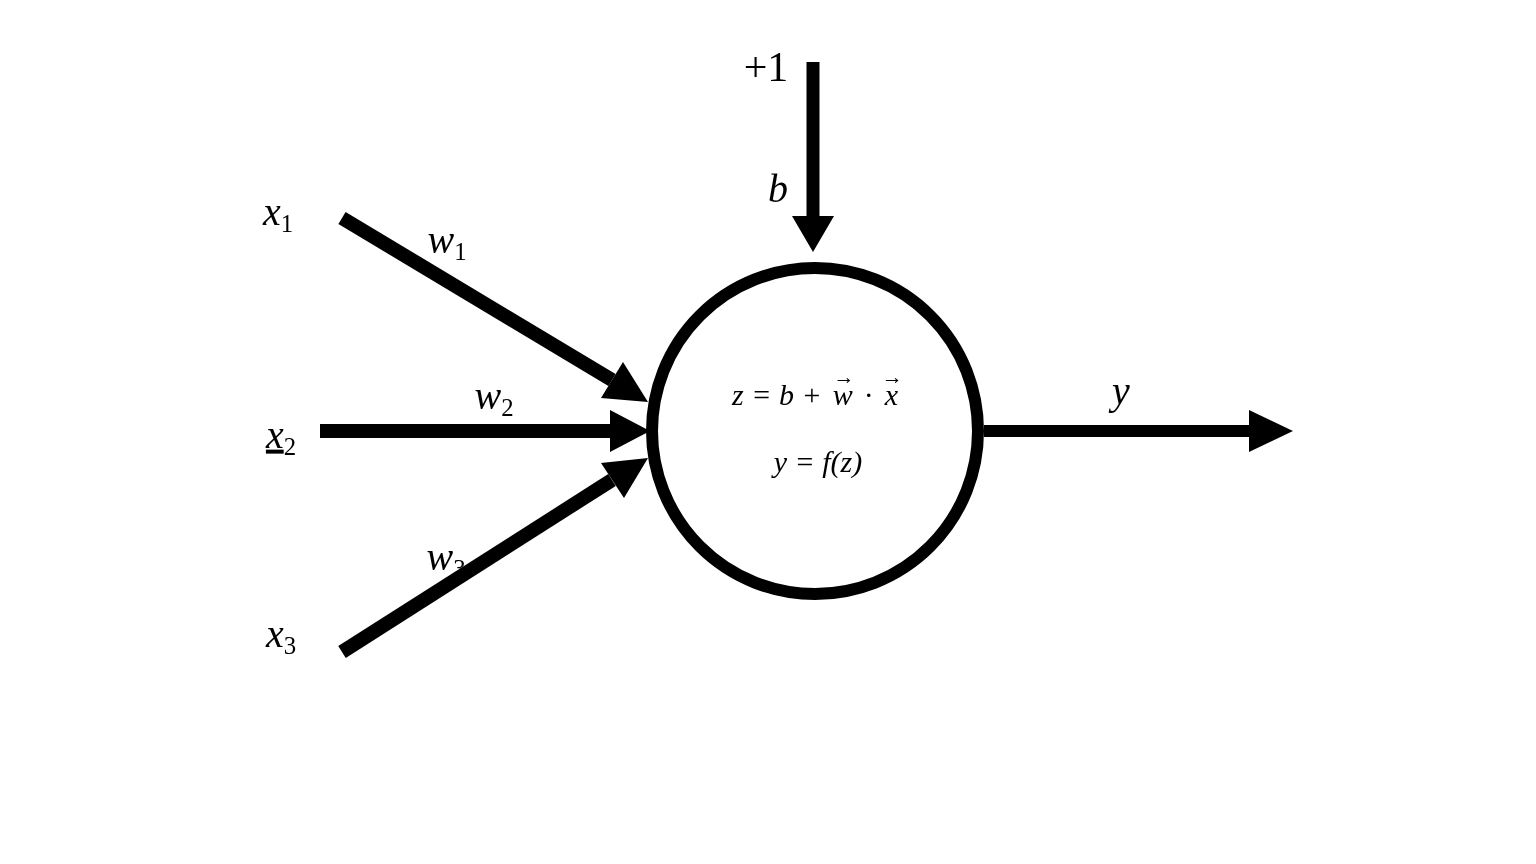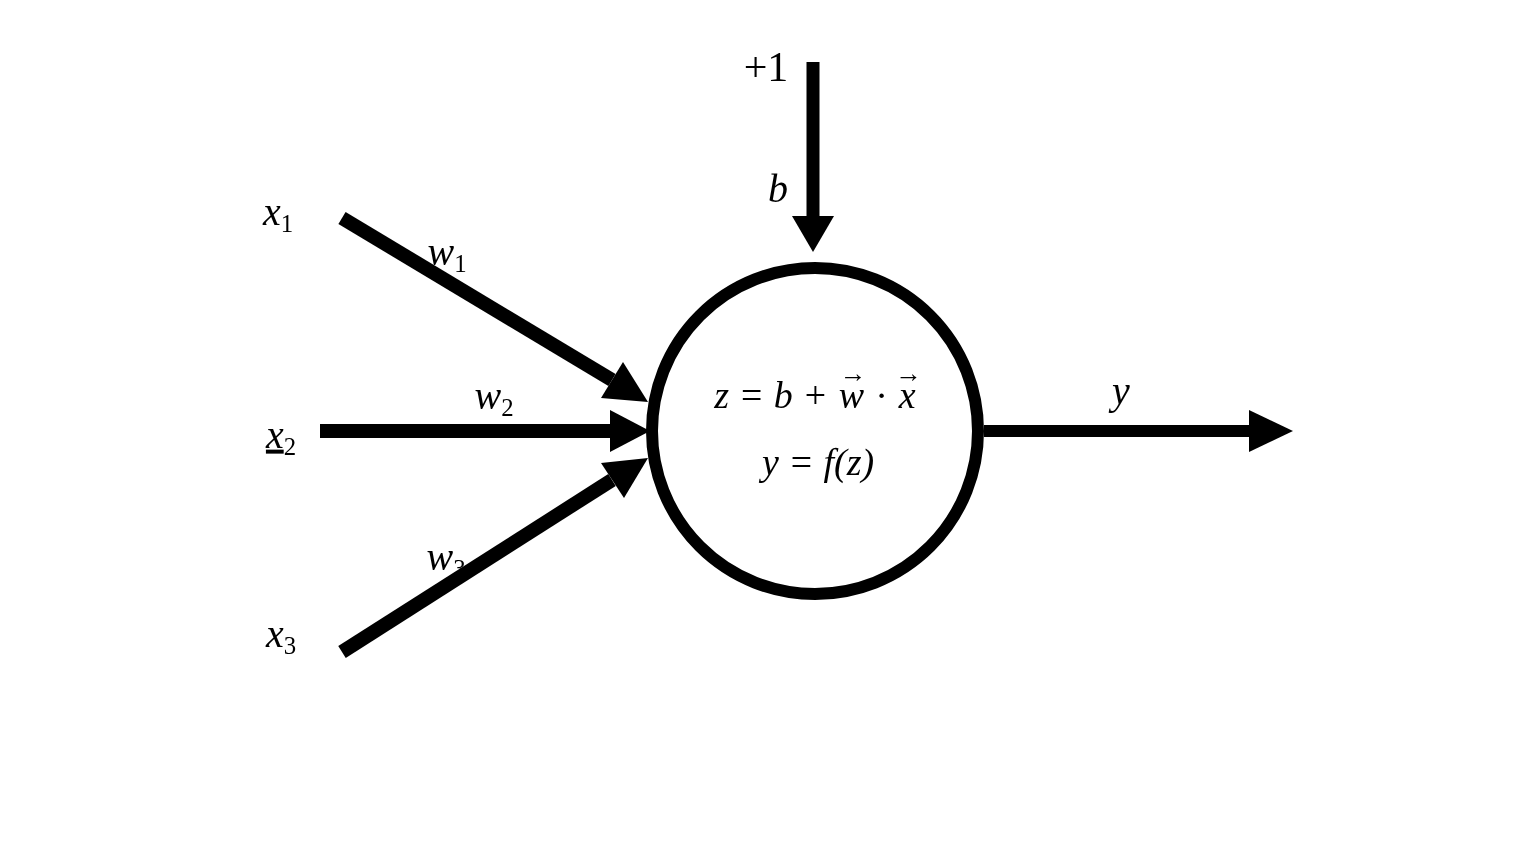--- a/index.html
+++ b/index.html
@@ -27,21 +27,21 @@
   .lbl .sub {
     font-size: 0.62em;
     font-style: normal;
     vertical-align: -0.28em;
   }
   .upright { font-style: normal; }
   .formula {
     position: absolute;
     transform: translate(-50%, -50%);
     white-space: nowrap;
-    font-size: 38px;
+    font-size: 30px;
     font-style: italic;
     line-height: 1;
   }
   .vec {
     position: relative;
     display: inline-block;
     margin-left: 11px;
     font-style: italic;
   }
   .vec-arrow {
@@ -74,21 +74,21 @@
     <line x1="813" y1="62" x2="813" y2="218" stroke="currentColor" stroke-width="13"></line>
     <polygon points="792,216 834,216 813,252" fill="currentColor"></polygon>
 
     <circle cx="815" cy="431" r="163" fill="#ffffff" stroke="currentColor" stroke-width="12"></circle>
 
     <line x1="984" y1="431" x2="1252" y2="431" stroke="currentColor" stroke-width="12"></line>
     <polygon points="1293,431 1249,410 1249,452" fill="currentColor"></polygon>
   </svg>
 
   <div class="lbl" style="left:278px; top:214px;"><span>x</span><span class="sub">1</span></div>
-  <div class="lbl" style="left:447px; top:254px;"><span>w</span><span class="sub">1</span></div>
+  <div class="lbl" style="left:447px; top:242px;"><span>w</span><span class="sub">1</span></div>
 
   <div class="lbl" style="left:281px; top:437px;text-decoration:underline;"><span>x</span><span class="sub">2</span></div>
   <div class="lbl" style="left:448px; top:398px;margin-left:46px;"><span>w</span><span class="sub">2</span></div>
 
   <div class="lbl" style="left:281px; top:636px;"><span>x</span><span class="sub">3</span></div>
   <div class="lbl" style="left:446px; top:559px;"><span>w</span><span class="sub">3</span></div>
 
   <div class="lbl upright" style="left:766px; top:67px; font-size:42px;">+1</div>
   <div class="lbl" style="left:778px; top:189px;">b</div>
 

